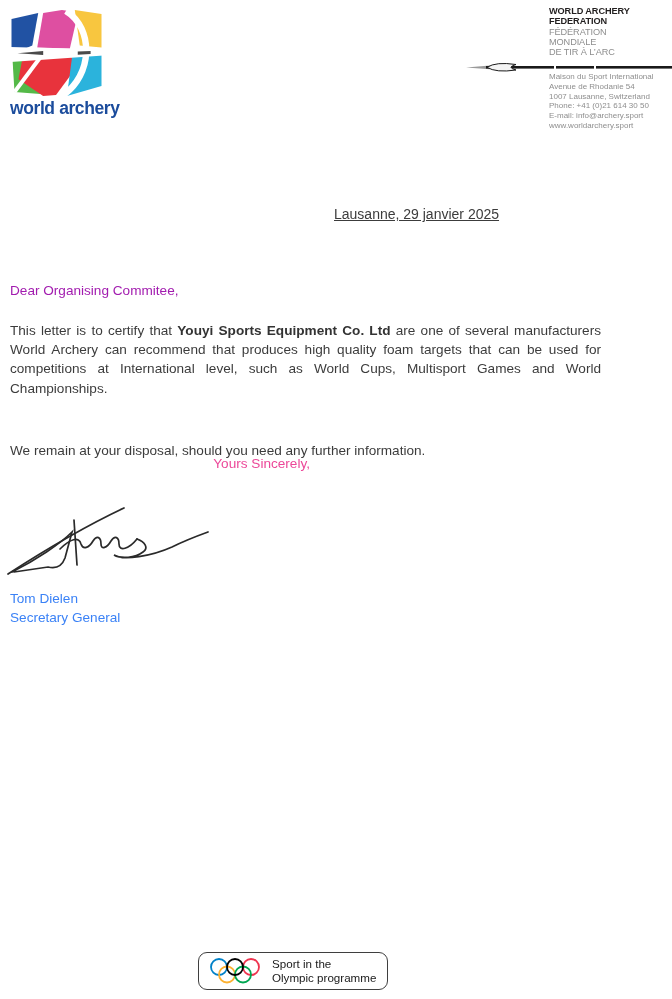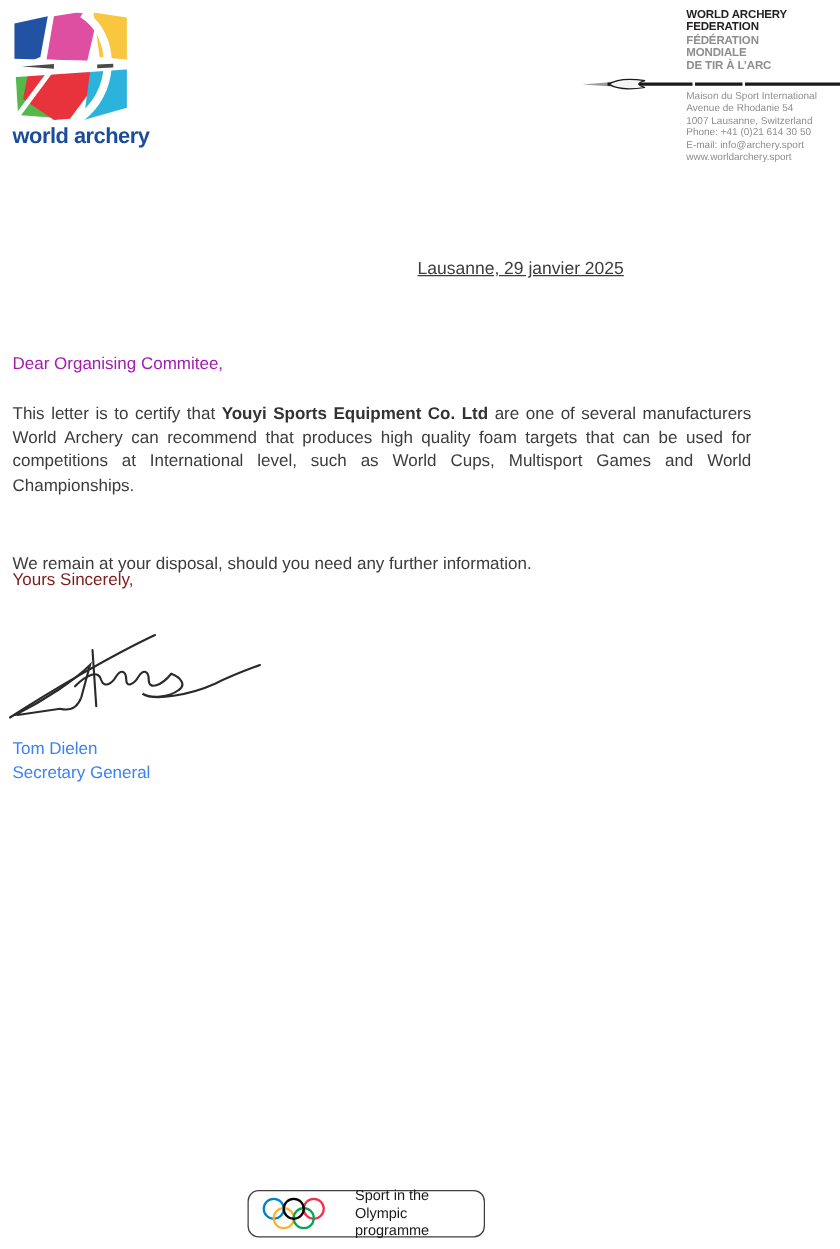--- a/index.html
+++ b/index.html
@@ -17,21 +17,21 @@
     margin-top:2px;
     font-size:17.5px;font-weight:700;letter-spacing:-0.4px;
     color:#1b4c9c;white-space:nowrap;
   }
   .org-block{position:absolute;left:549px;top:6px;width:120px;}
   .org-title{
     font-size:9.2px;font-weight:700;line-height:10.3px;
     color:#221f1f;letter-spacing:-0.1px;white-space:nowrap;
   }
   .org-subtitle{
-    font-size:9.2px;font-weight:700;line-height:10.3px;
+    font-size:9.2px;font-weight:400;line-height:10.3px;
     color:#8e8e8e;letter-spacing:-0.1px;white-space:nowrap;
   }
   .arrow-graphic{position:absolute;left:466px;top:60px;width:206px;height:14px;}
   .address-block{position:absolute;left:549px;top:72px;width:125px;}
   .address-line{
     font-size:8px;line-height:9.8px;color:#8e8e8e;white-space:nowrap;
   }
   
   .date-line{
     position:absolute;left:334px;top:206px;
@@ -46,33 +46,33 @@
     font-size:13.6px;line-height:19.2px;color:#3c3c3c;
     text-align:justify;
   }
   .paragraph b{color:#333;margin-top:16px;}
   .closing-line{
     position:absolute;left:10px;top:418px;width:620px;
     font-size:13.6px;color:#3c3c3c;margin-top:25px;
   }
   .signoff{
     position:absolute;left:10px;top:456px;width:300px;
-    font-size:13.6px;color:#7f1d1d;
+    font-size:13.6px;color:#ec4899;text-align:right;
   }
   .signature{position:absolute;left:2px;top:486px;width:210px;height:92px;}
   .signer{position:absolute;left:10px;top:589px;width:300px;}
   .signer-name,.signer-title{
     font-size:13.6px;line-height:19.2px;color:#3b82f6;
   }
   
   .footer-badge{
     position:absolute;left:198px;top:952px;width:190px;height:38px;
     box-sizing:border-box;
     border:1.6px solid #3f3f3f;border-radius:9px;
-    display:flex;align-items:center;gap:21px;padding:0 8px;
+    display:flex;align-items:center;gap:9px;padding:0 8px;
     background:#fff;
   }
   .rings{display:block;width:56px;height:30px;flex:0 0 auto;}
   .badge-text{
     font-size:11.6px;line-height:13.8px;color:#1a1a1a;
   }
 </style>
 </head>
 <body>
 

